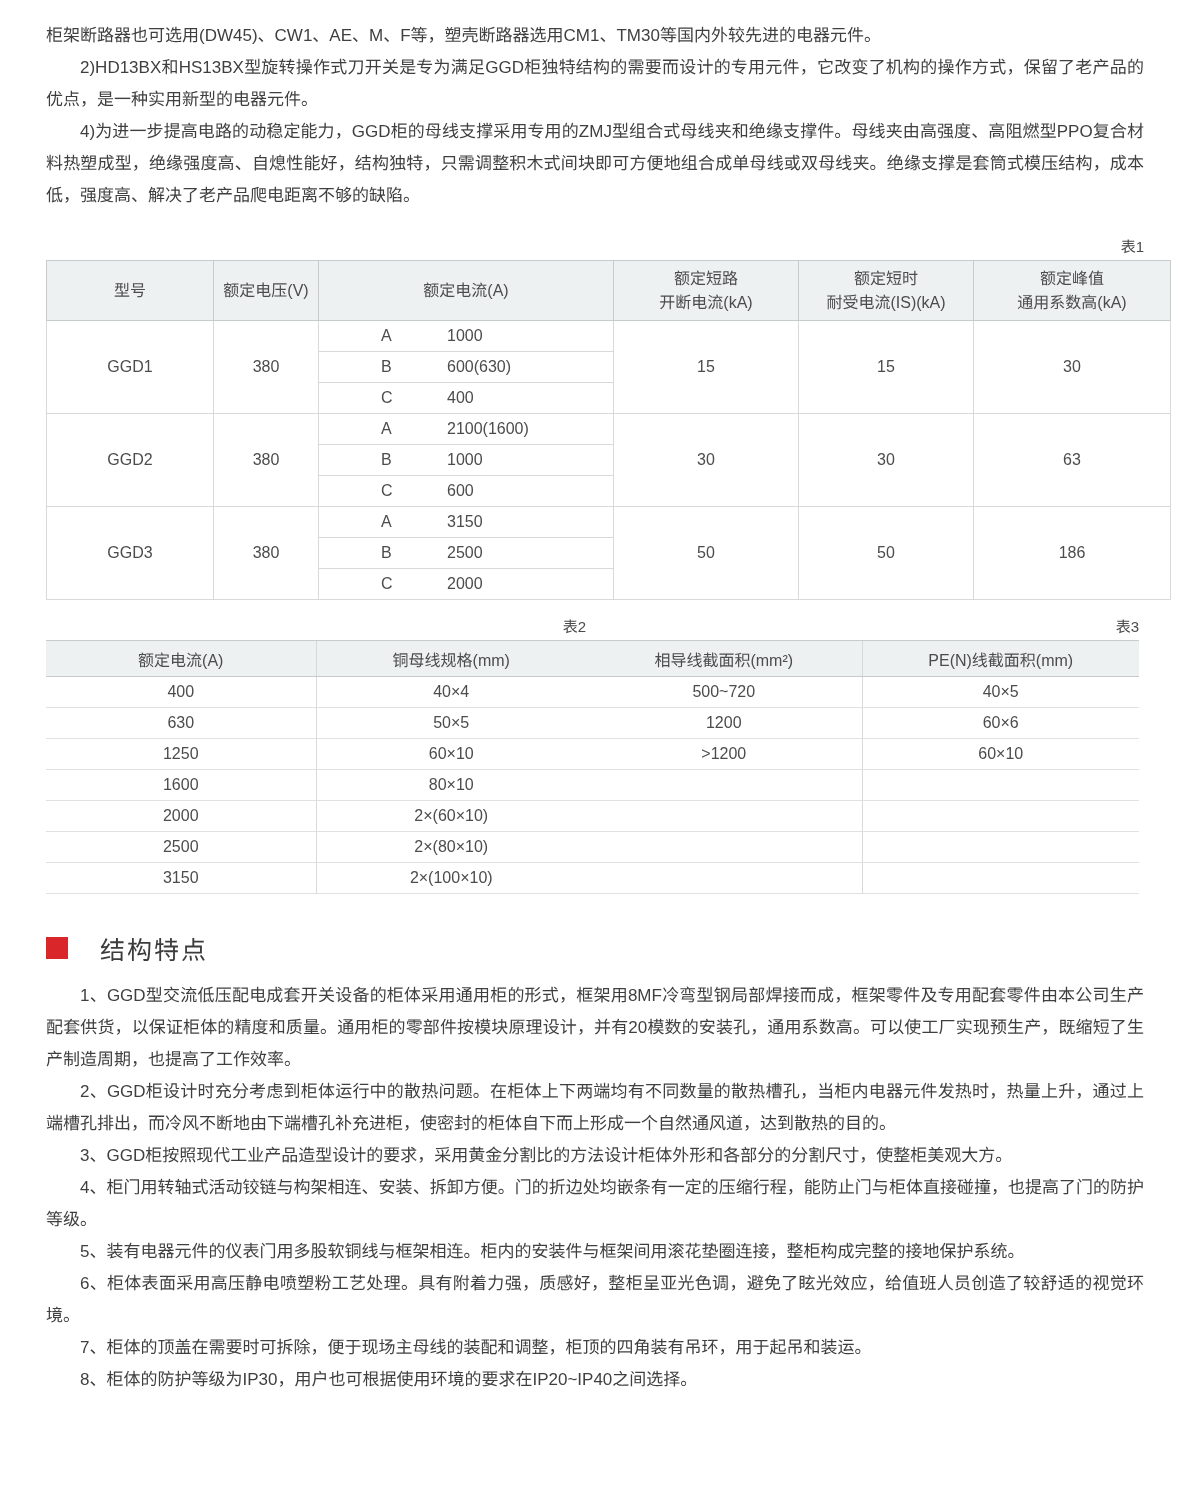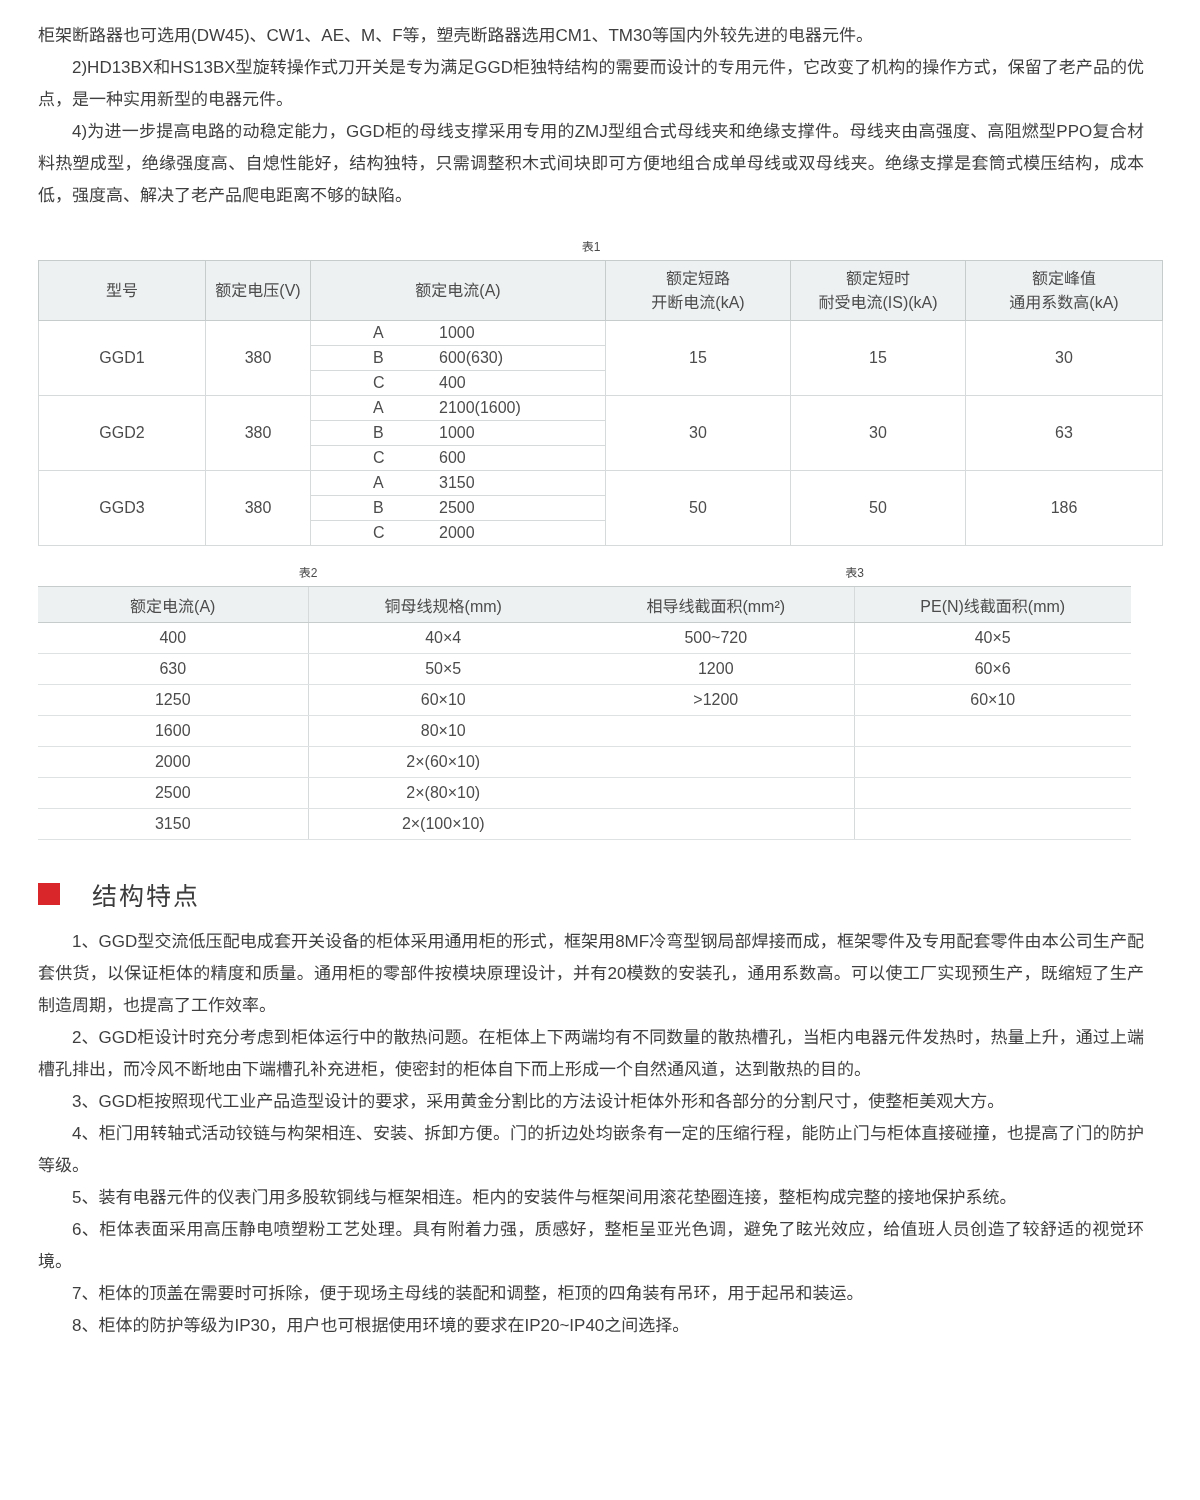--- a/index.html
+++ b/index.html
@@ -9,45 +9,45 @@
     --line:#d6dadb;
     --line-dark:#c6cbcc;
   }
   *{box-sizing:border-box;}
   html,body{margin:0;padding:0;}
   body{
     width:1200px;min-height:1500px;background:#ffffff;
     font-family:"Liberation Sans","DejaVu Sans",sans-serif;
     color:var(--text);
   }
-  .page{padding:20px 56px 40px 38px;}
+  .page{padding:20px 56px 40px 38px;margin-left:8px;}
   .para{
     margin:0;font-size:17px;line-height:32px;
     text-align:justify;text-indent:2em;color:var(--text);
   }
   .para.no-indent{text-indent:0;}
   .tbl-label{
-    font-size:12px;color:#4a4a4a;text-align:center;
+    font-size:15px;color:#4a4a4a;text-align:right;
     margin:0 0 4px 0;line-height:18px;
   }
   .t1-label{margin-top:26px;}
   table{border-collapse:collapse;table-layout:fixed;}
   .t1{width:1124px;}
   .t1 th,.t1 td{
     border:1px solid var(--line);
     font-weight:normal;color:#4c4c4c;text-align:center;
     padding:0;
   }
   .t1 thead th{
     background:var(--table-header-bg);
     font-size:16px;height:60px;line-height:24px;
     white-space:pre-line;vertical-align:middle;
     border-color:var(--line-dark);
   }
-  .t1 tbody td{font-size:16px;height:25px;vertical-align:middle;}
+  .t1 tbody td{font-size:16px;height:31px;vertical-align:middle;}
   .t1 td.cur{text-align:left;padding-left:62px;}
   .t1 td.cur .ltr{display:inline-block;width:66px;}
   .two-tables{display:flex;align-items:flex-start;margin-top:18px;}
   .t2wrap{width:540px;}
   .t3wrap{width:553px;}
   .t2,.t3{width:100%;}
   .t2 th,.t3 th{
     background:var(--table-header-bg);
     font-weight:normal;font-size:16px;color:#4c4c4c;
     height:36px;vertical-align:middle;text-align:center;

